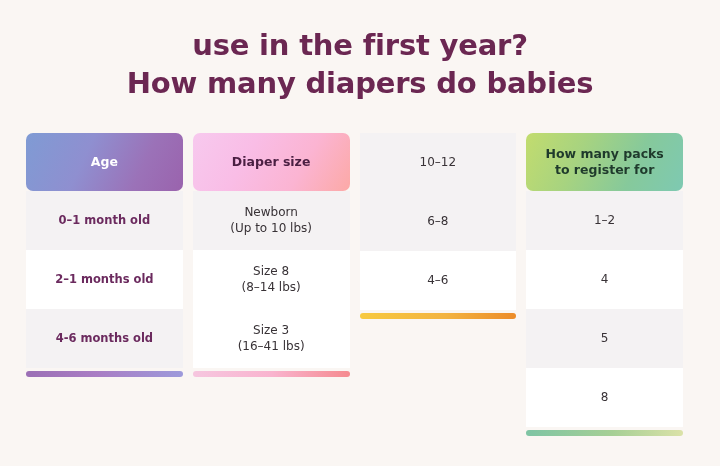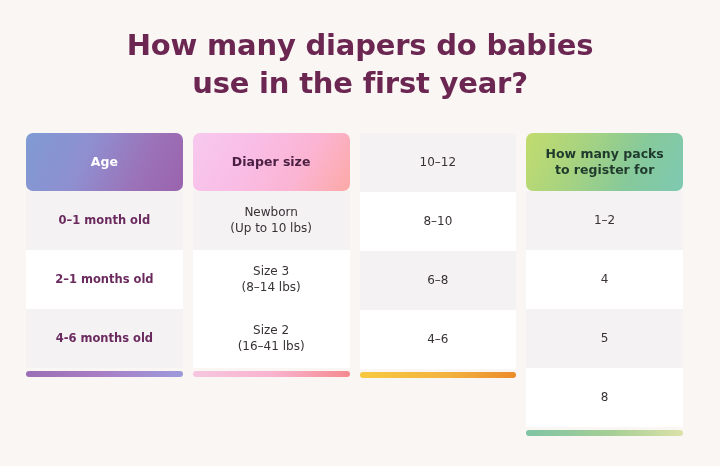--- a/index.html
+++ b/index.html
@@ -110,22 +110,22 @@
   .col-1 .foot-bar { background:linear-gradient(90deg,#f6c6df 0%,#f9b4cf 50%,#f58a8f 100%); }
   .col-2 .foot-bar { background:linear-gradient(90deg,#f7c93f 0%,#f3b340 55%,#ec8b28 100%); }
   .col-3 .foot-bar { background:linear-gradient(90deg,#7ec4a4 0%,#a6cf95 55%,#dbe2a8 100%); }
 </style>
 </head>
 <body>
 
 <div class="page">
 
   <div class="title-wrap">
+    <div class="title-line">use in the first year?</div>
     <div class="title-line">How many diapers do babies</div>
-    <div class="title-line">use in the first year?</div>
   </div>
 
   <div class="table">
 
     <div class="col col-0">
       <div class="col-head">
         <span>Age</span>
       </div>
       <div class="cell stripe">
         <span class="age-text">0–1 month old</span>
@@ -144,39 +144,36 @@
         <span>Diaper size</span>
       </div>
       <div class="cell stripe">
         <span class="val-text">
           <span>Newborn</span>
           <span class="sub">(Up to 10 lbs)</span>
         </span>
       </div>
       <div class="cell plain">
         <span class="val-text">
+          <span>Size 8</span>
+          <span class="sub">(8–14 lbs)</span>
+        </span>
+      </div>
+      <div class="cell plain">
+        <span class="val-text">
           <span>Size 3</span>
-          <span class="sub">(8–14 lbs)</span>
-        </span>
-      </div>
-      <div class="cell plain">
-        <span class="val-text">
-          <span>Size 2</span>
           <span class="sub">(16–41 lbs)</span>
         </span>
       </div>
       <div class="foot-bar"></div>
     </div>
 
     <div class="col col-2">
       <div class="cell stripe">
         <span class="val-text">10–12</span>
-      </div>
-      <div class="cell plain">
-        <span class="val-text">8–10</span>
       </div>
       <div class="cell stripe">
         <span class="val-text">6–8</span>
       </div>
       <div class="cell plain">
         <span class="val-text">4–6</span>
       </div>
       <div class="foot-bar"></div>
     </div>
 

